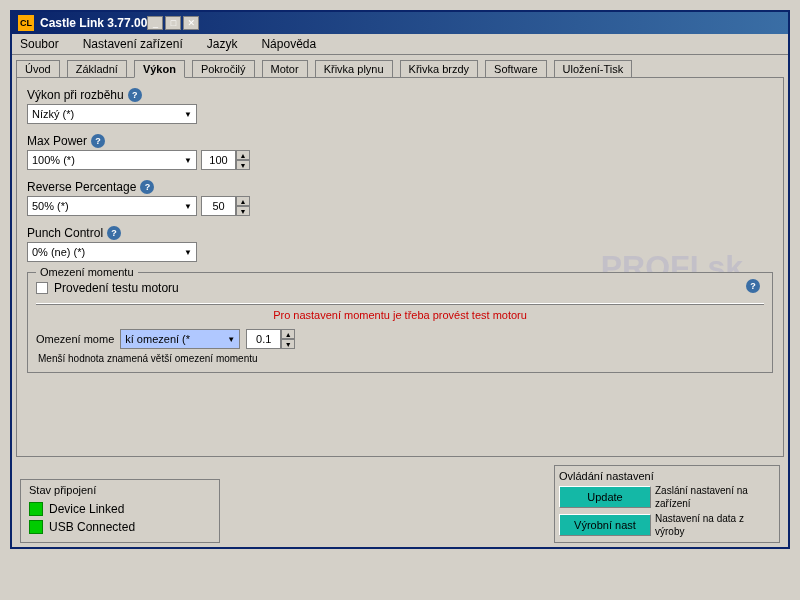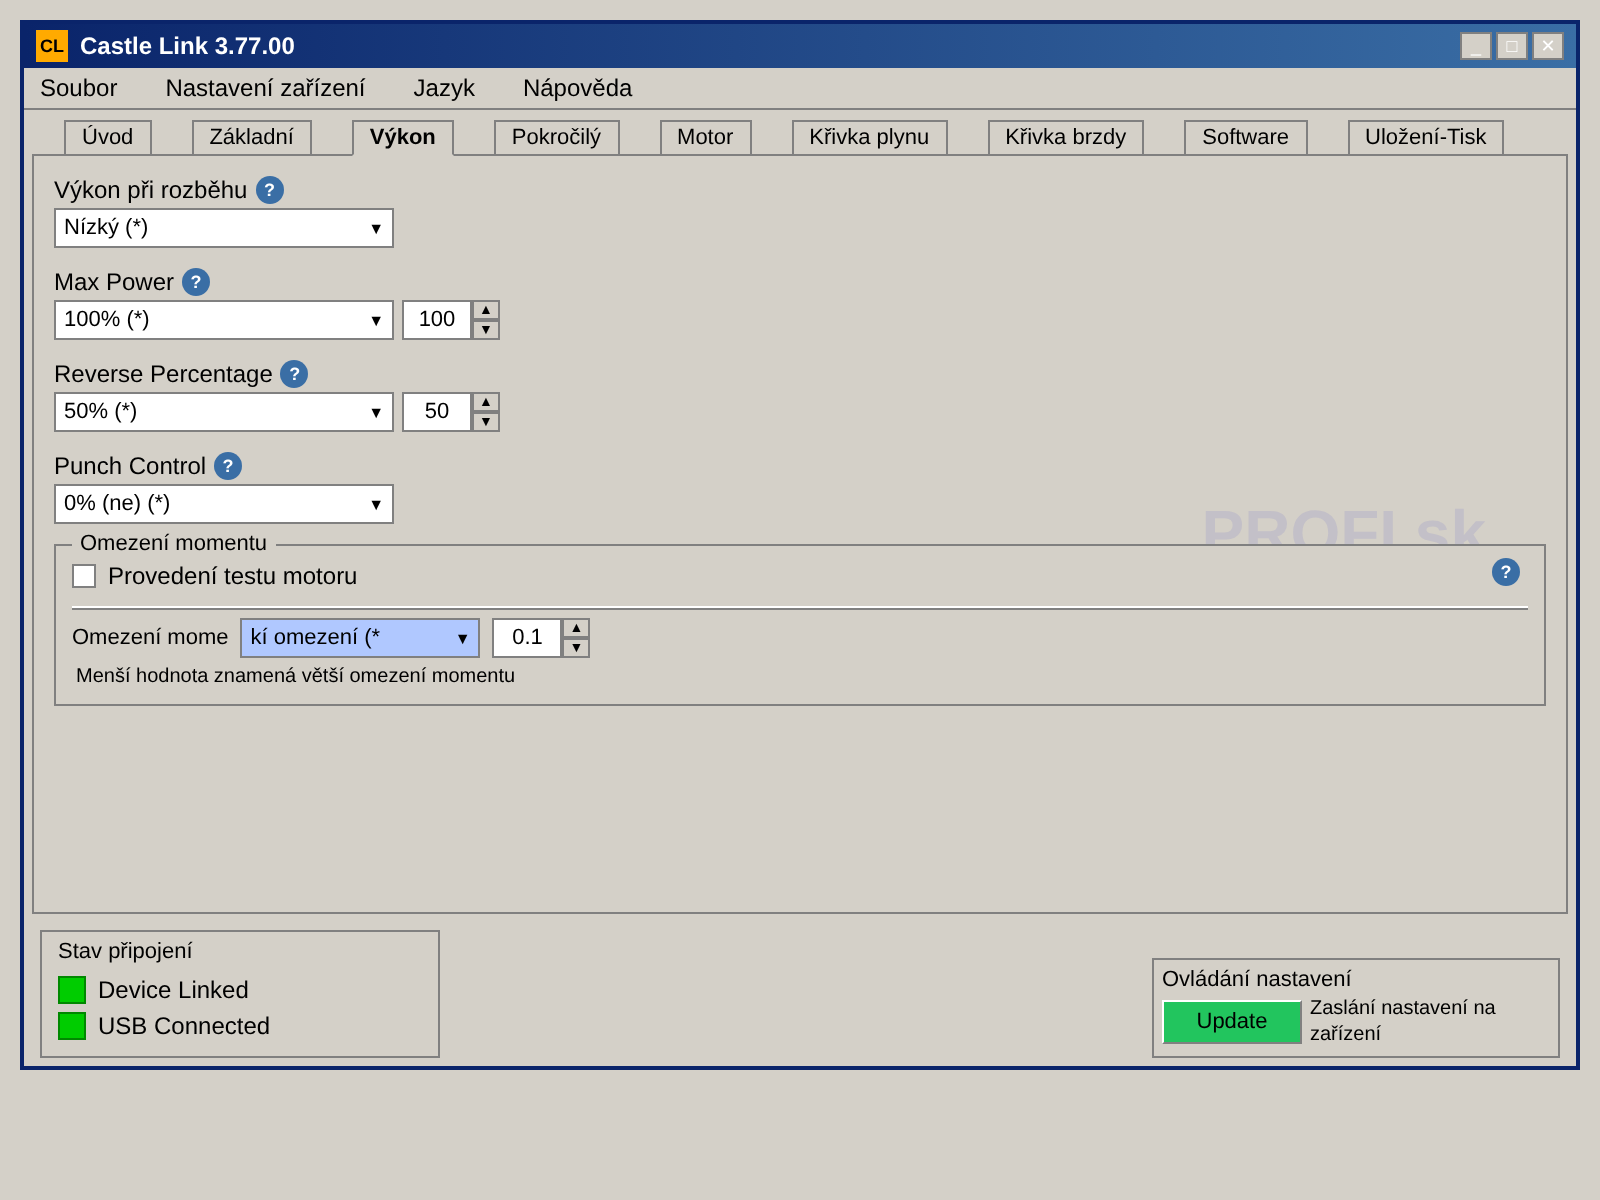--- a/index.html
+++ b/index.html
@@ -16,21 +16,21 @@
       margin: 10px auto;
       border: 2px solid #0a246a;
       background: #d4d0c8;
     }
     .title-bar {
       background: linear-gradient(to right, #0a246a, #3a6ea5);
       color: white;
       padding: 3px 6px;
       display: flex;
       align-items: center;
-      justify-content: space-between;
+      justify-content: flex-start;
       height: 22px;
     }
     .title-bar-left {
       display: flex;
       align-items: center;
       gap: 6px;
     }
     .title-icon {
       width: 16px;
       height: 16px;
@@ -68,23 +68,23 @@
       gap: 16px;
       border-bottom: 1px solid #808080;
     }
     .menu-item {
       font-size: 12px;
       cursor: pointer;
       padding: 1px 4px;
     }
     .tabs-bar {
       display: flex;
-      padding: 4px 4px 0 20px;
-      background: #d4d0c8;
-      gap: 20px;
+      padding: 4px 4px 0 4px;
+      background: #d4d0c8;
+      gap: 7px;
     }
     .tab {
       padding: 2px 8px;
       background: #d4d0c8;
       border: 1px solid #808080;
       border-bottom: none;
       cursor: pointer;
       font-size: 11px;
       position: relative;
       top: 1px;
@@ -283,23 +283,23 @@
     }
     .control-right-title {
       font-size: 11px;
     }
     .ctrl-row {
       display: flex;
       align-items: center;
       gap: 4px;
     }
     .ctrl-btn {
-      width: 70px;
+      width: 92px;
       height: 22px;
-      background: #22c55e;
+      background: #14b8a6;
       border: 1px solid #808080;
       font-size: 11px;
       cursor: pointer;
       display: flex;
       align-items: center;
       justify-content: center;
       border-top-color: #ffffff;
       border-left-color: #ffffff;
     }
     .ctrl-label {
@@ -432,20 +432,21 @@
           <div class="help-icon">?</div>
         </div>
 
         <div class="checkbox-row">
           <div class="checkbox"></div>
           <span>Provedení testu motoru</span>
         </div>
 
         <hr class="divider-line">
 
+        <div class="warning-text">Pro nastavení momentu je třeba provést test motoru</div>
 
         <div class="omezeni-row">
           <span class="omezeni-label">Omezení mome</span>
           <div class="omezeni-dropdown">
             <span>kí omezení (*</span>
             <span class="dropdown-arrow">▼</span>
           </div>
           <div class="number-input-group">
             <input class="number-box" type="text" value="0.1" style="">
             <div class="spin-btns">
@@ -472,15 +473,19 @@
         <span>USB Connected</span>
       </div>
     </div>
 
     <div class="status-right">
       <div class="control-right-title">Ovládání nastavení</div>
       <div class="ctrl-row">
         <div class="ctrl-btn">Update</div>
         <span class="ctrl-label">Zaslání nastavení na zařízení</span>
       </div>
+      <div class="ctrl-row">
+        <div class="ctrl-btn">Výrobní nast</div>
+        <span class="ctrl-label">Nastavení na data z výroby</span>
+      </div>
     </div>
   </div>
 </div>
 
 </body></html>

